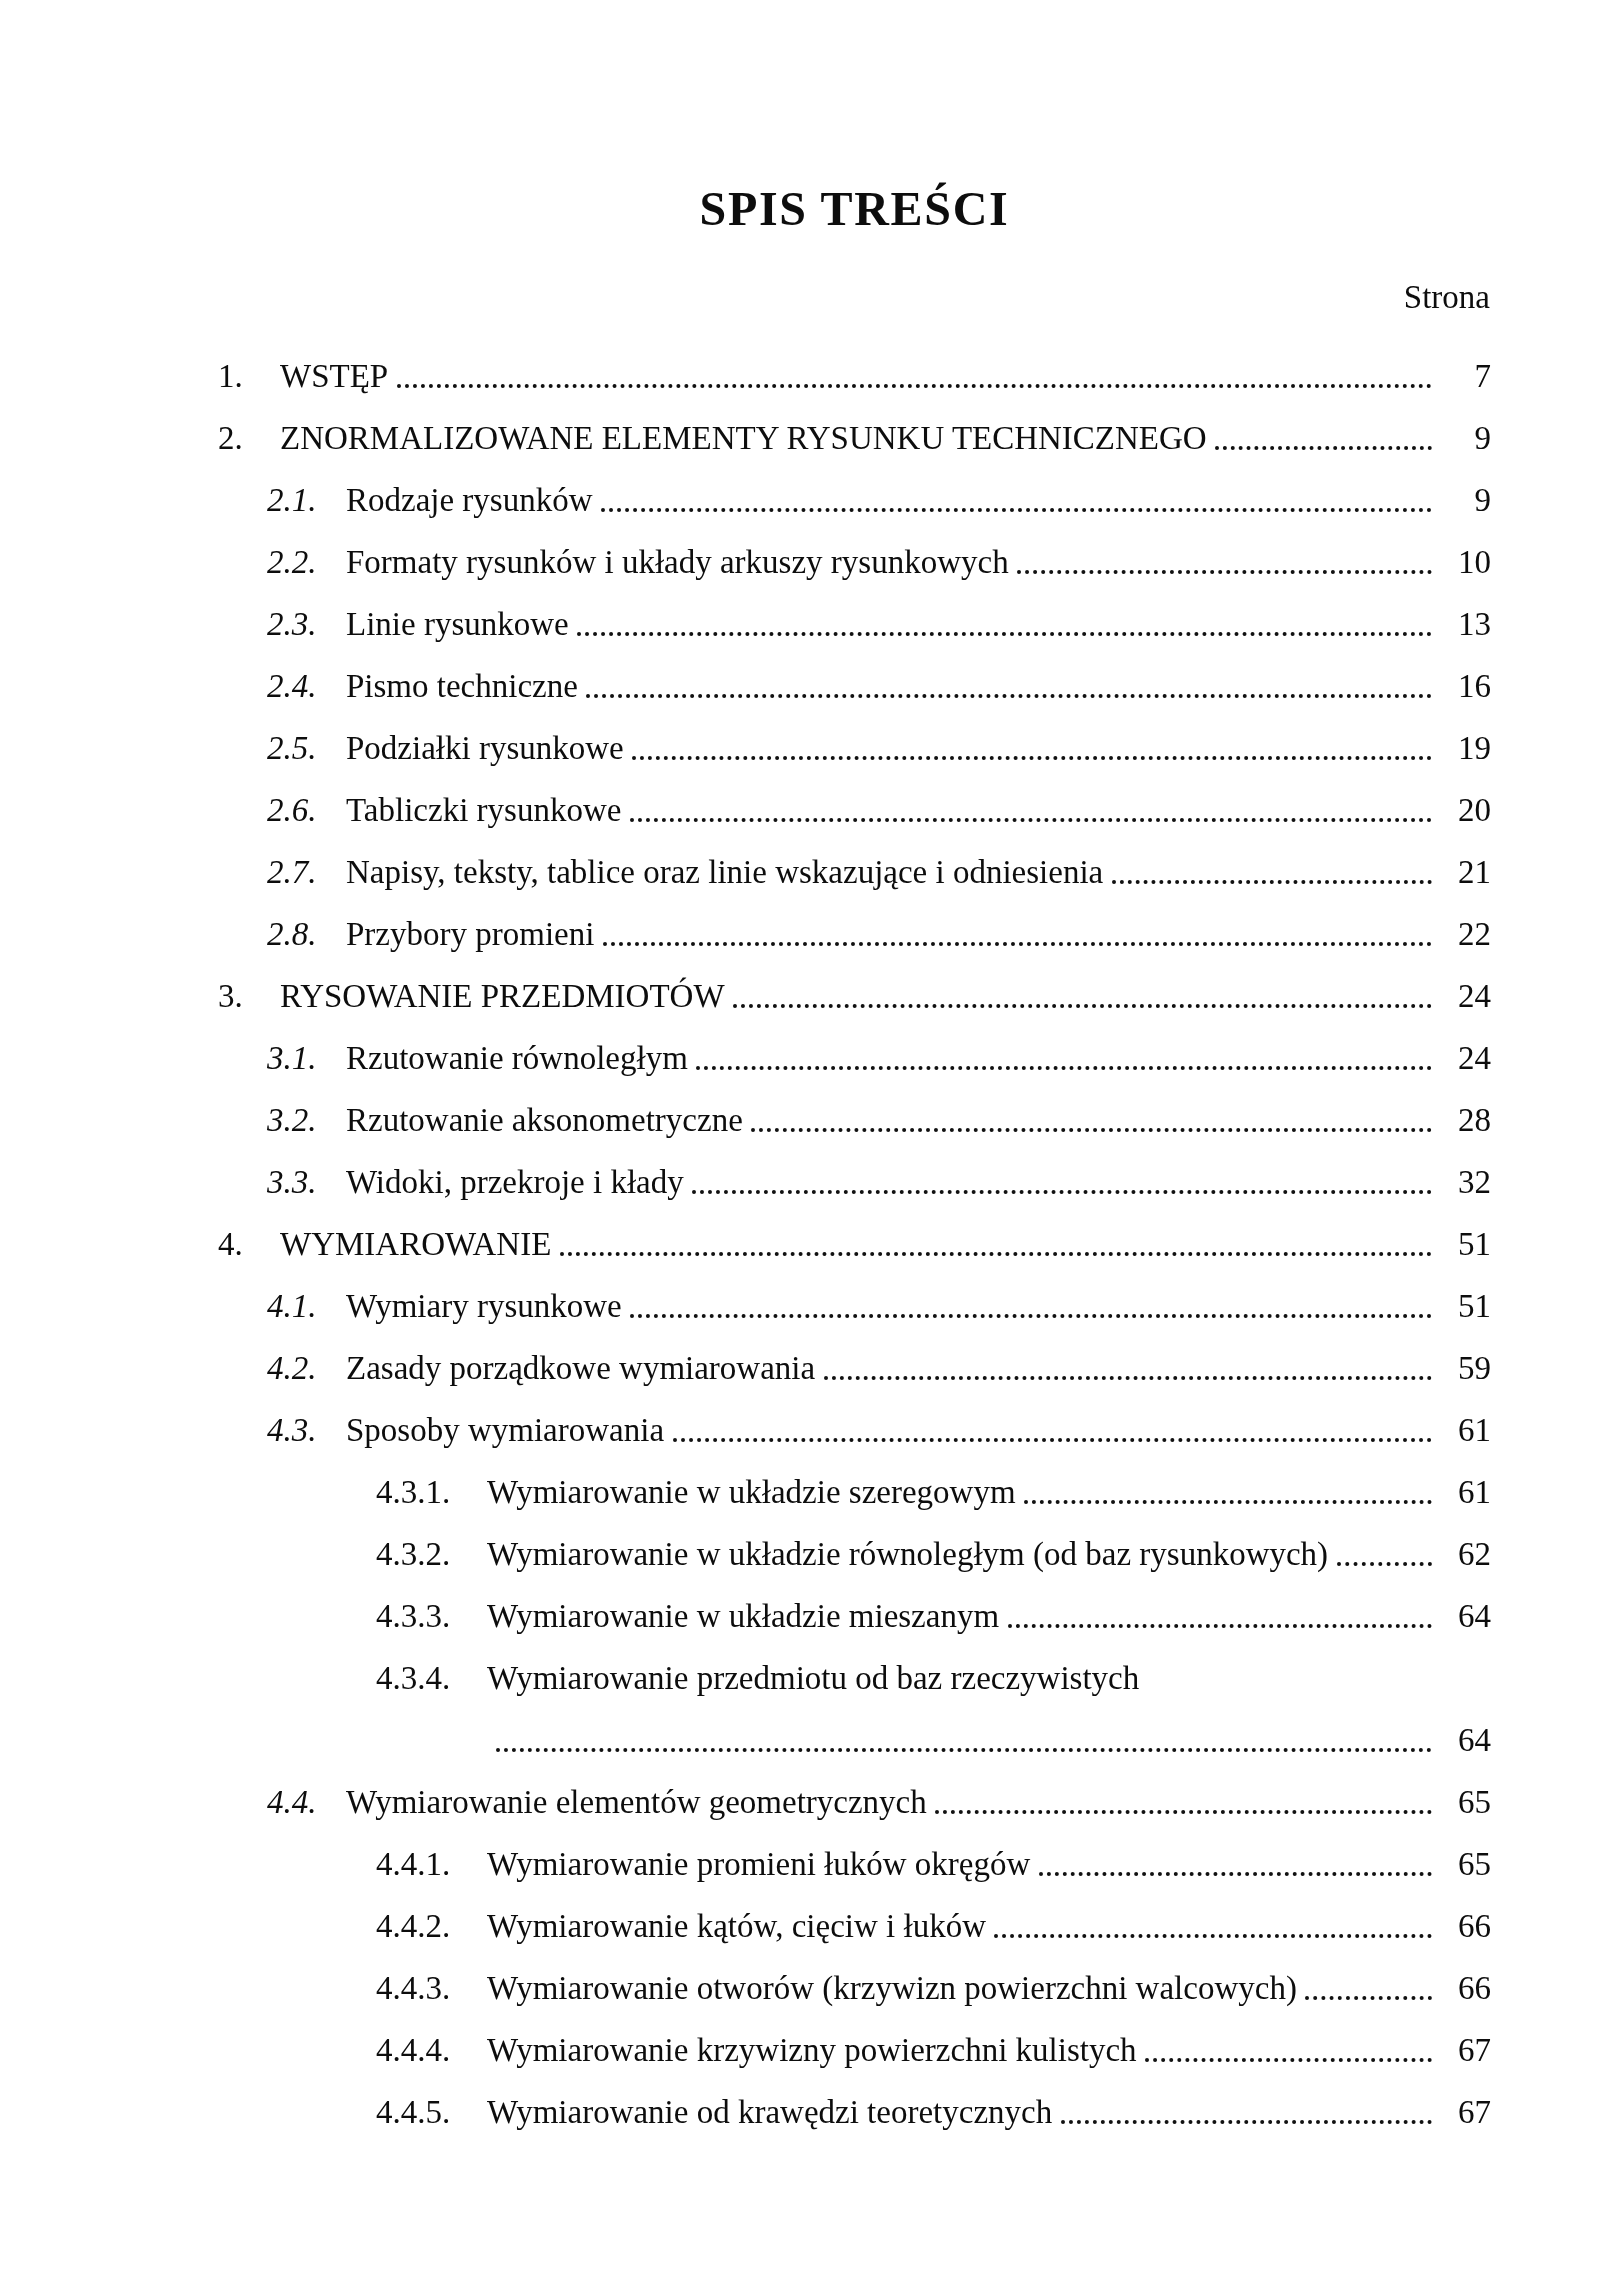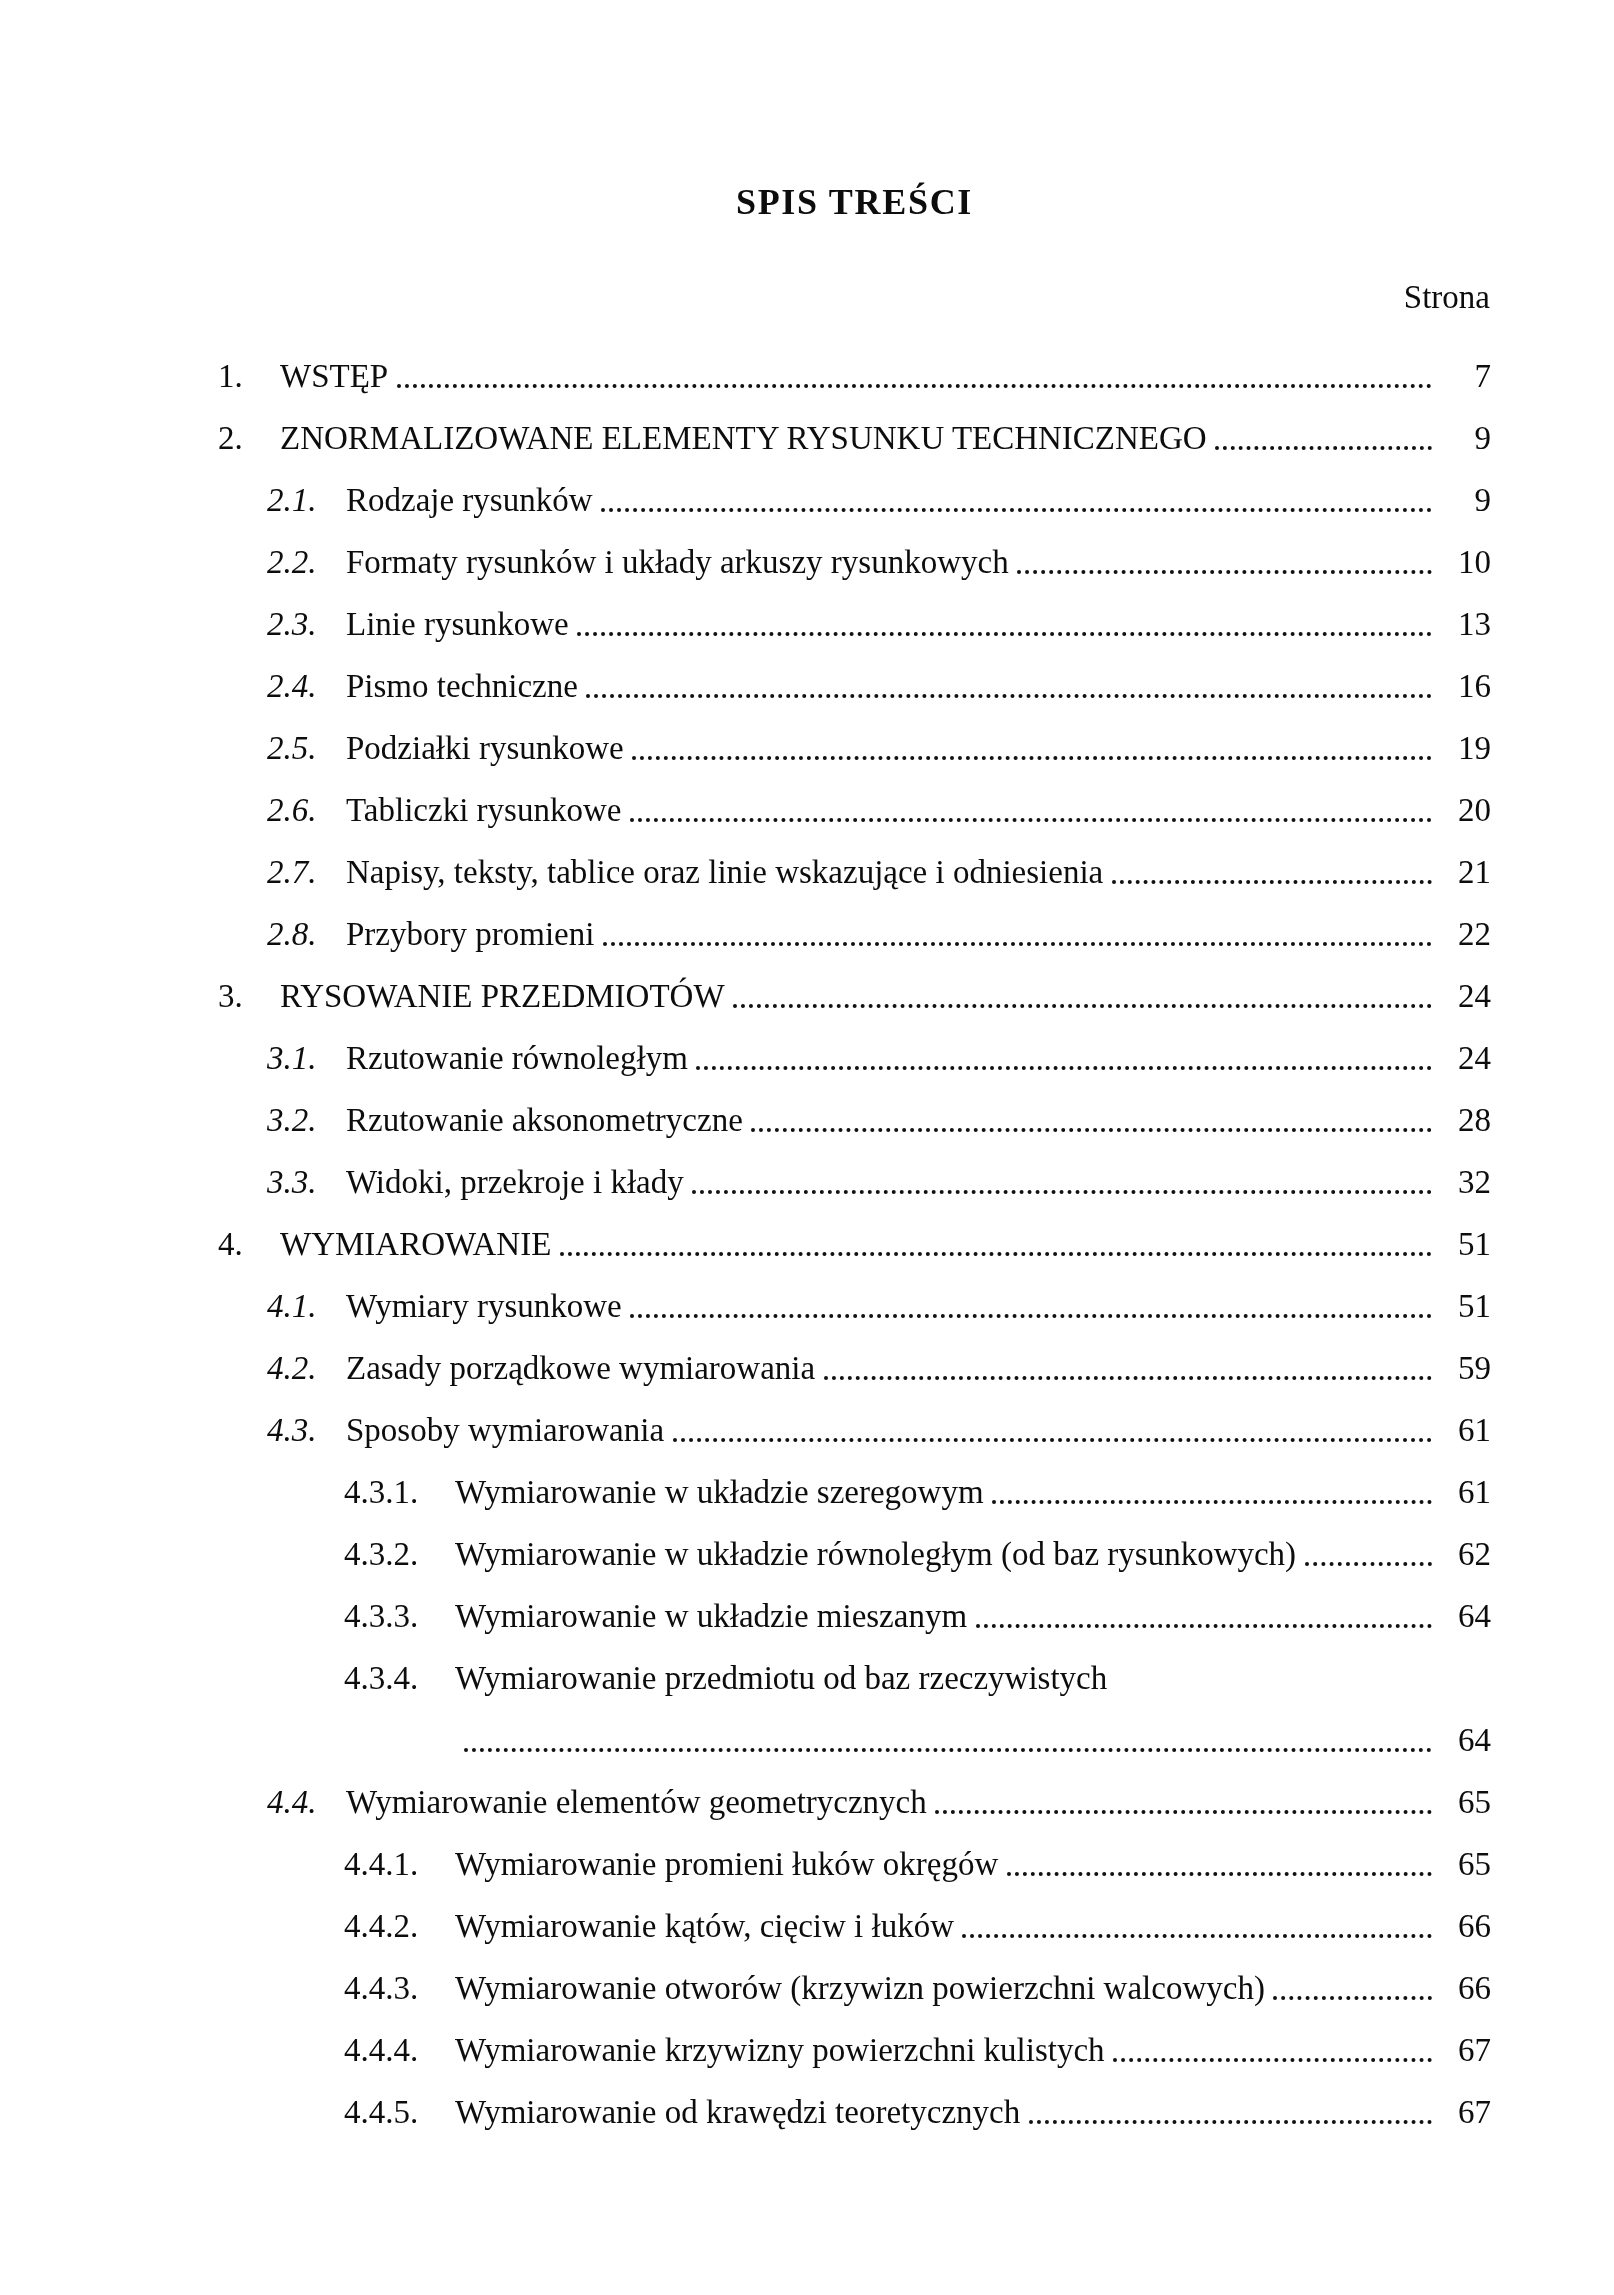--- a/index.html
+++ b/index.html
@@ -8,41 +8,41 @@
     background: #ffffff;
     font-family: "Liberation Serif", "DejaVu Serif", serif;
     color: #0d0d0d;
     overflow: hidden;
   }
   .sheet { position: relative; width: 1614px; height: 2295px; background: #ffffff; }
 
   .page-title {
     position: absolute; top: 181px; left: 218px; width: 1273px;
     margin: 0; text-align: center;
-    font-size: 36px; font-weight: bold; letter-spacing: 1.7px;
+    font-size: 48px; font-weight: bold; letter-spacing: 1.7px;
   }
   .column-header {
     position: absolute; top: 279px; left: 218px; width: 1272px;
     text-align: right; font-size: 33px;
   }
   .toc {
     position: absolute; top: 332px; left: 218px; width: 1273px;
   }
   .row {
     display: flex; align-items: flex-end;
     height: 62px; font-size: 33px; line-height: 1.05;
     white-space: pre;
   }
   .num  { flex: none; }
   .l1 { padding-left: 0; }
   .l1 .num { width: 62px; }
   .l2 { padding-left: 49px; }
   .l2 .num { width: 79px; font-style: italic; }
   .l3 { padding-left: 126px; }
-  .l3 .num { width: 111px; }
+  .l3 .num { width: 111px; margin-left: 32px; }
   .label { flex: none; }
   .dots {
     flex: 1 1 auto; min-width: 15.4px;
     border-bottom: 4.3px dotted #111;
     margin: 0 8.5px 6px 8.5px;
   }
   .pg { flex: none; min-width: 51px; text-align: right; }
 </style>
 </head>
 <body>

